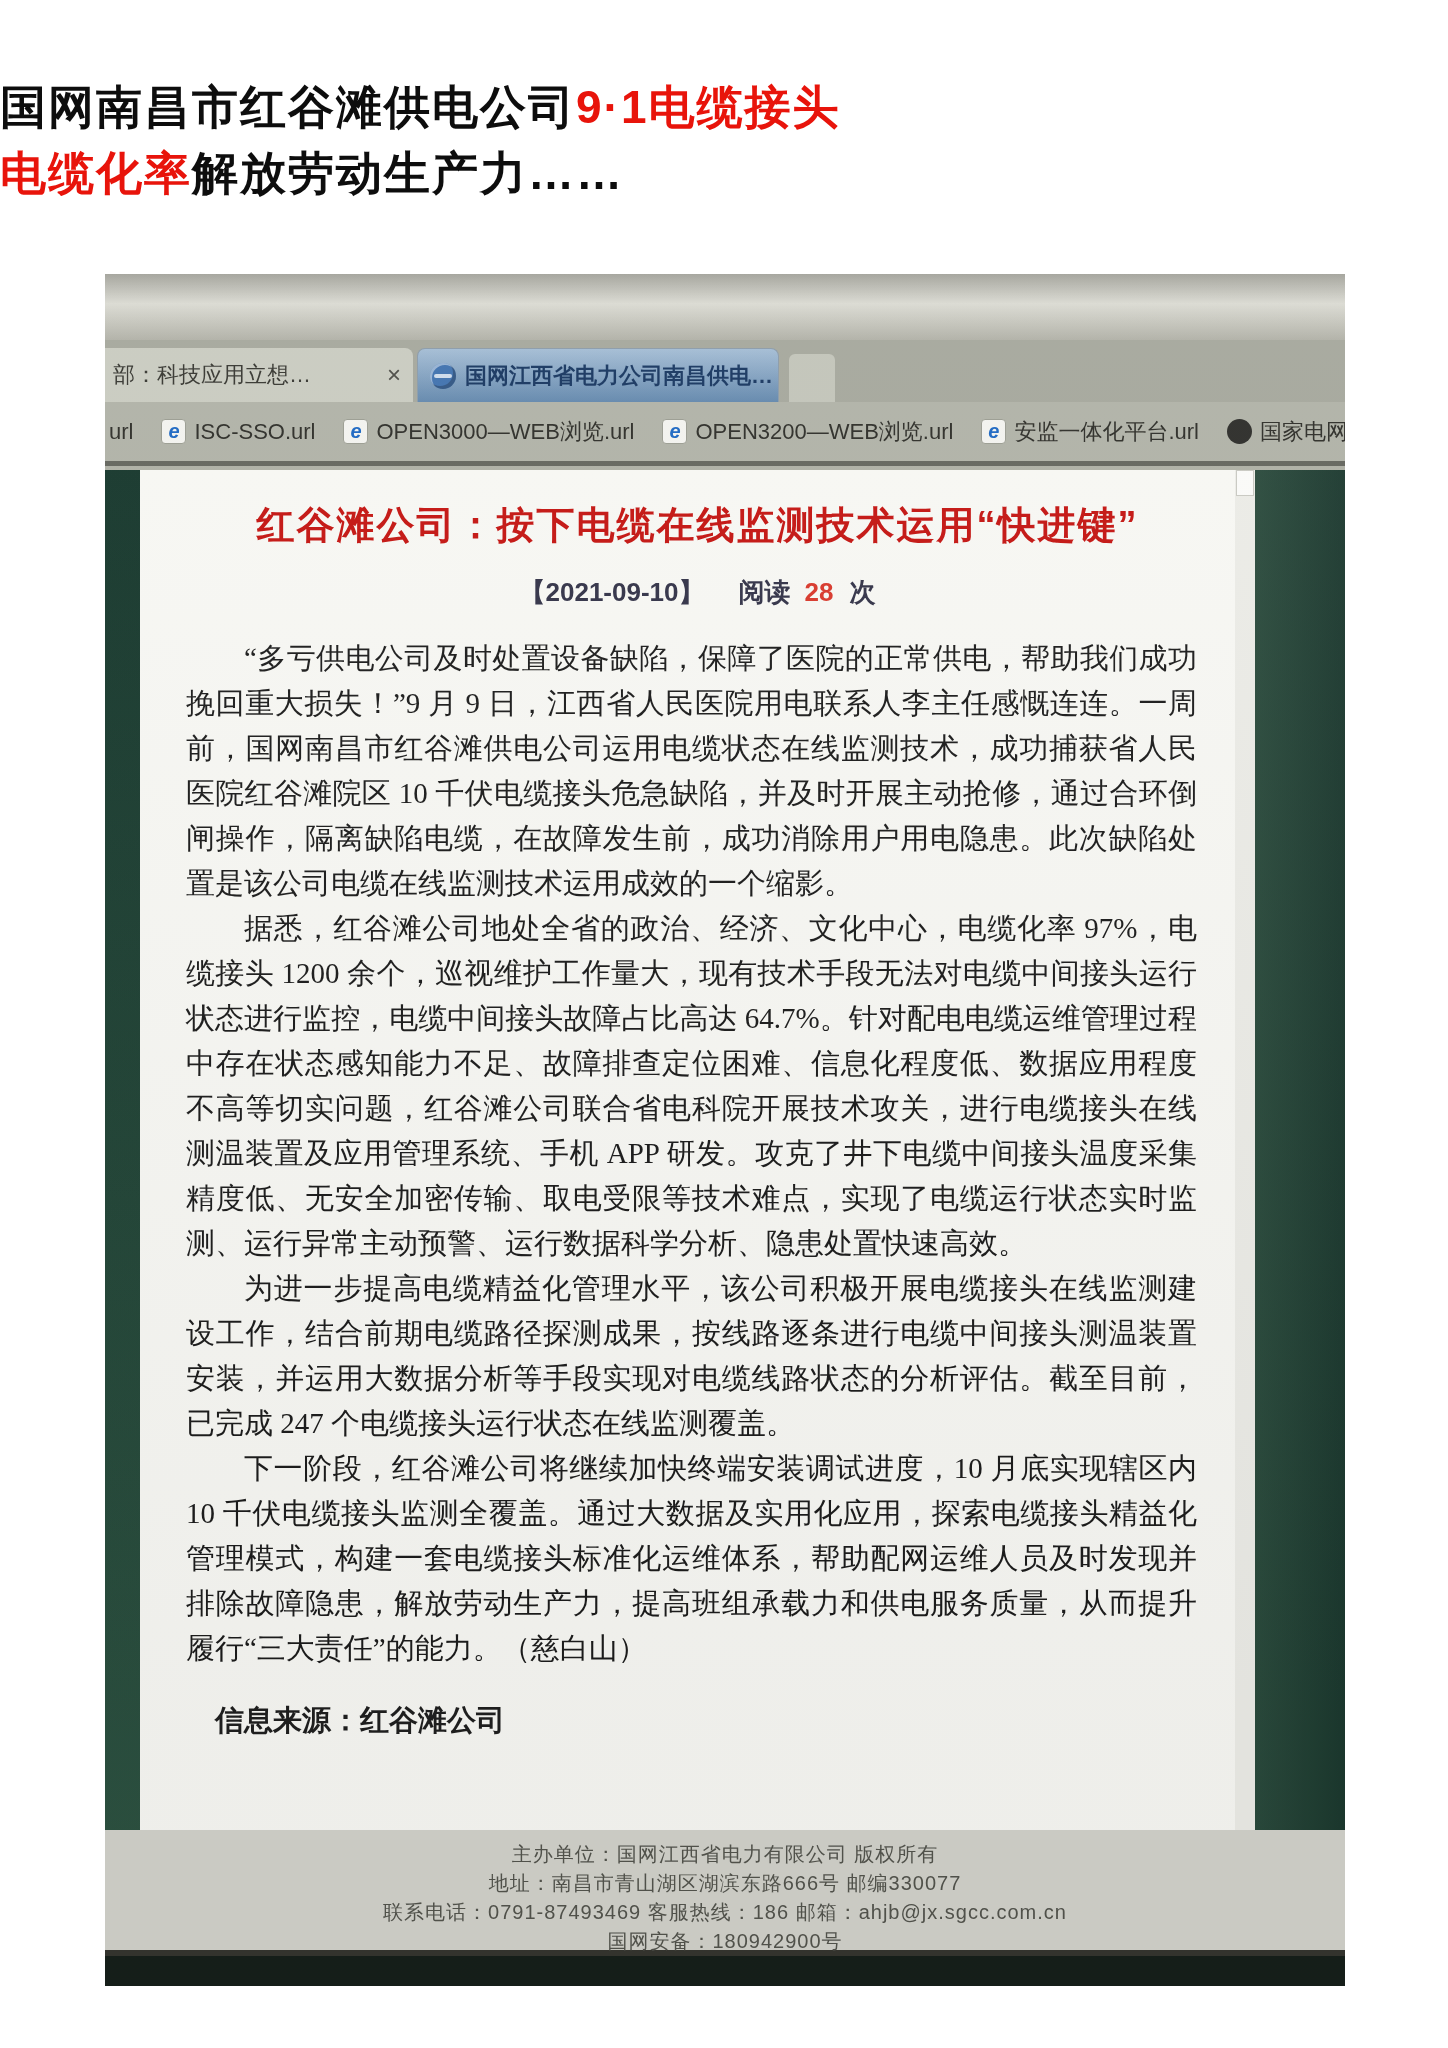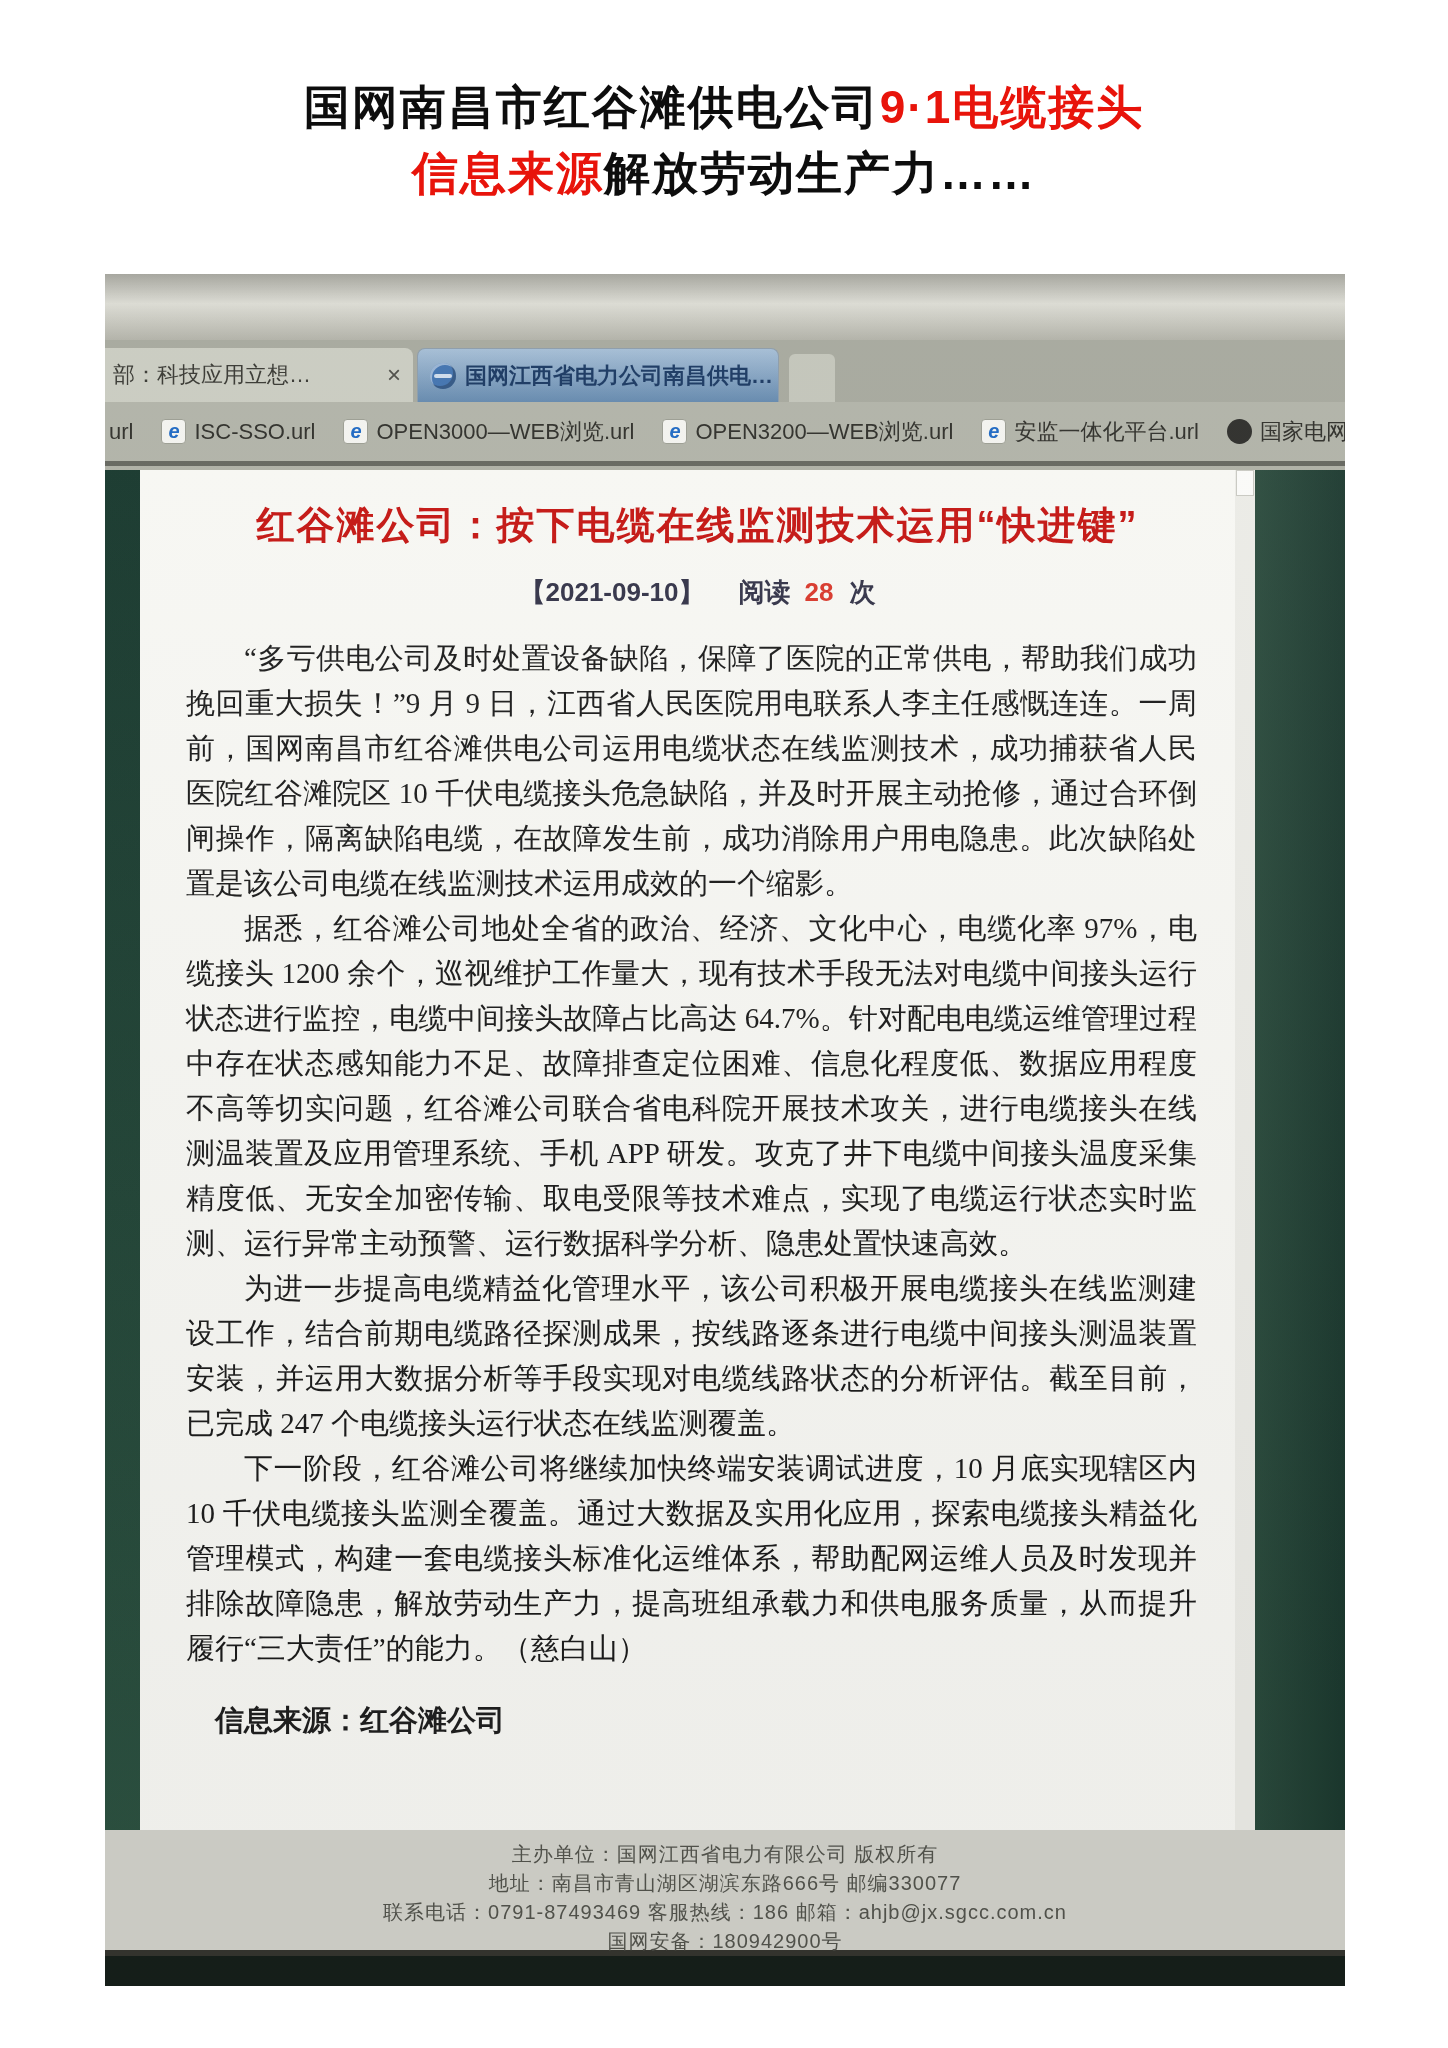--- a/index.html
+++ b/index.html
@@ -1,20 +1,20 @@
 <!DOCTYPE html>
 <html><head>
 <meta charset="utf-8">
 <style>
   * { margin:0; padding:0; box-sizing:border-box; }
   body { background:#ffffff; font-family:"Liberation Sans", sans-serif; }
   .page { position:relative; width:1448px; height:2048px; background:#ffffff; overflow:hidden; }
 
   
-  .headline { position:absolute; top:74px; left:0; width:100%; text-align:center;
+  .headline { position:absolute; top:74px; left:0; width:100%; 
               font-size:46px; font-weight:bold; line-height:66px; letter-spacing:2px; color:#0d0d0d; }
   .headline .red { color:#e8140b; }
 
   
   .photo { position:absolute; left:105px; top:274px; width:1240px; height:1712px;
            background:#adafa4; overflow:hidden; }
   .photo::after { content:""; position:absolute; inset:0; pointer-events:none;
            background:linear-gradient(180deg, rgba(255,255,255,0.05), rgba(0,0,0,0.04) 85%); }
 
   .bezel { position:absolute; top:0; left:0; right:0; height:66px;
@@ -79,21 +79,21 @@
                  padding-top:10px; letter-spacing:1px; }
   .photo-bottom { position:absolute; left:0; top:1682px; width:1240px; height:30px; background:#161f1a; }
 </style>
 </head>
 <body>
 
 <div class="page">
 
   <div class="headline">
     <div><span>国网南昌市红谷滩供电公司</span><span class="red">9·1电缆接头</span></div>
-    <div><span class="red">信息来源</span><span>解放劳动生产力……</span></div>
+    <div><span class="red">电缆化率</span><span>解放劳动生产力……</span></div>
   </div>
 
   <div class="photo">
 
     <div class="bezel"></div>
 
     <div class="tabbar">
       <div class="tab tab-inactive">
         <span class="lbl">部：科技应用立想…</span>
         <span class="tab-close">×</span>

